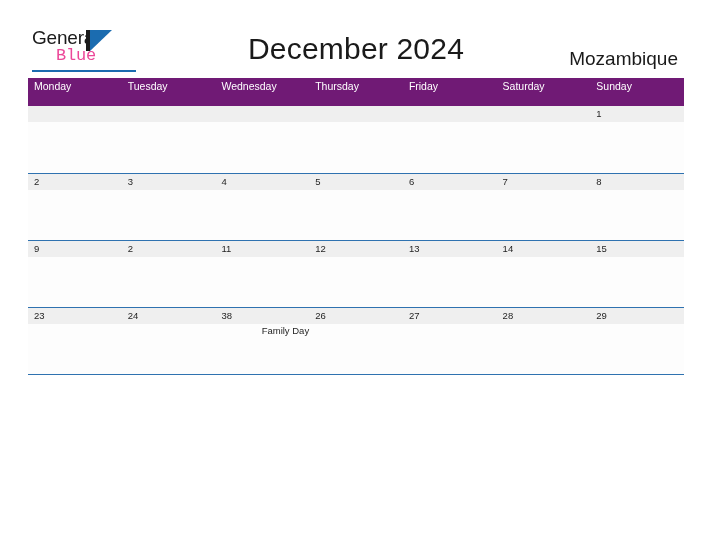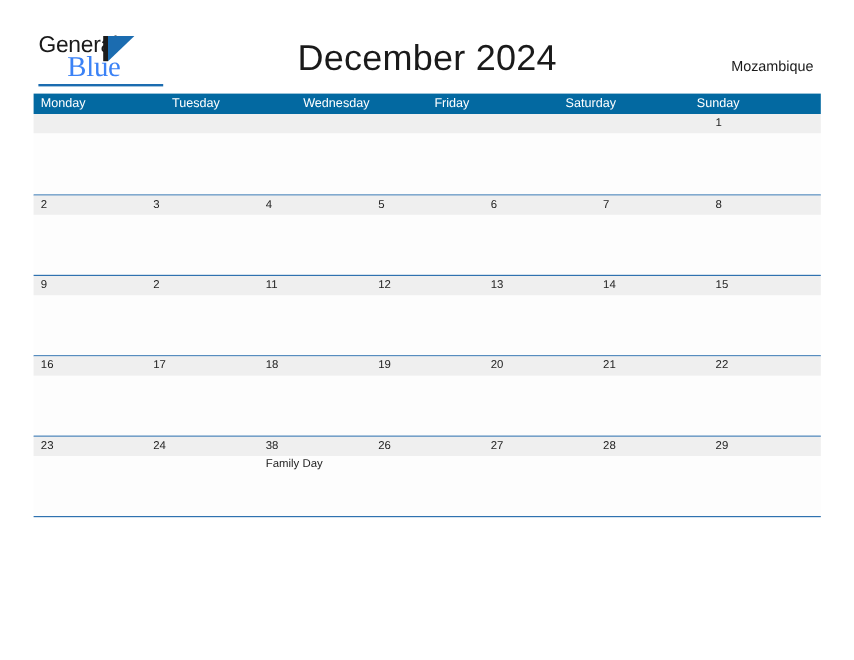--- a/index.html
+++ b/index.html
@@ -42,24 +42,24 @@
     font-size: 19px;
     letter-spacing: -0.2px;
     color: #1a1a1a;
     font-family: "Liberation Sans", sans-serif;
     line-height: 20px;
   }
   .logo-blue {
     position: absolute;
     left: 24px;
     top: 18px;
-    font-size: 24px;
+    font-size: 17px;
     letter-spacing: -0.2px;
-    color: #3b82f6;
-    font-family: Liberation Serif, serif;
+    color: #ec4899;
+    font-family: Liberation Mono, monospace;
     line-height: 20px;
   }
   .logo-bar {
     position: absolute;
     left: 54px;
     top: 2px;
     width: 4px;
     height: 21px;
     background: #1b1b1b;
   }
@@ -90,37 +90,37 @@
     font-size: 30px;
     color: #1a1a1a;
     font-family: "Liberation Sans", sans-serif;
     font-weight: normal;
     letter-spacing: 0.2px;
   }
   .cal-region {
     position: absolute;
     right: 34px;
     top: 48px;
-    font-size: 12px;
+    font-size: 19px;
     color: #1a1a1a;
     font-family: "Liberation Sans", sans-serif;
   }
 
   
   .calendar {
     position: absolute;
     left: 28px;
     top: 78px;
     width: 656px;
   }
   .weekday-row {
     display: flex;
     width: 656px;
-    height: 17px;
-    background: #0369a1;
+    height: 28px;
+    background: #701a75;
   }
   .weekday {
     flex: 1 1 0;
     color: #ffffff;
     font-size: 10.5px;
     line-height: 17px;
     padding-left: 6px;
     box-sizing: border-box;
     font-family: "Liberation Sans", sans-serif;
     white-space: nowrap;
@@ -150,20 +150,21 @@
     padding-left: 6px;
     font-size: 9.5px;
     line-height: 16px;
     color: #1f1f1f;
     font-family: "Liberation Sans", sans-serif;
   }
   .events-band {
     display: flex;
     width: 656px;
     height: 40px;
+    text-align: right;
   }
   .event-cell {
     flex: 1 1 0;
     box-sizing: border-box;
     padding-left: 6px;
     padding-top: 0px;
   }
   .event-text {
     font-size: 9.5px;
     line-height: 14px;
@@ -195,20 +196,21 @@
     <div class="cal-title">December 2024</div>
     <div class="cal-region">Mozambique</div>
 
   </div>
 
   <div class="calendar">
     <div class="weekday-row">
         <div class="weekday">Monday</div>
         <div class="weekday">Tuesday</div>
         <div class="weekday">Wednesday</div>
+        <div class="weekday">Thursday</div>
         <div class="weekday">Friday</div>
         <div class="weekday">Saturday</div>
         <div class="weekday">Sunday</div>
       </div>
     <div id="weeks-container">
         <div class="week-row">
           <div class="numbers-band">
             <div class="day-cell"></div>
             <div class="day-cell"></div>
             <div class="day-cell"></div>
@@ -262,40 +264,20 @@
             <div class="event-cell"></div>
             <div class="event-cell"></div>
             <div class="event-cell"></div>
             <div class="event-cell"></div>
             <div class="event-cell"></div>
             <div class="event-cell"></div>
           </div>
         </div>
         <div class="week-row">
           <div class="numbers-band">
-            <div class="day-cell">16</div>
-            <div class="day-cell">17</div>
-            <div class="day-cell">18</div>
-            <div class="day-cell">19</div>
-            <div class="day-cell">20</div>
-            <div class="day-cell">21</div>
-            <div class="day-cell">22</div>
-          </div>
-          <div class="events-band">
-            <div class="event-cell"></div>
-            <div class="event-cell"></div>
-            <div class="event-cell"></div>
-            <div class="event-cell"></div>
-            <div class="event-cell"></div>
-            <div class="event-cell"></div>
-            <div class="event-cell"></div>
-          </div>
-        </div>
-        <div class="week-row">
-          <div class="numbers-band">
             <div class="day-cell">23</div>
             <div class="day-cell">24</div>
             <div class="day-cell">38</div>
             <div class="day-cell">26</div>
             <div class="day-cell">27</div>
             <div class="day-cell">28</div>
             <div class="day-cell">29</div>
           </div>
           <div class="events-band">
             <div class="event-cell"></div>

